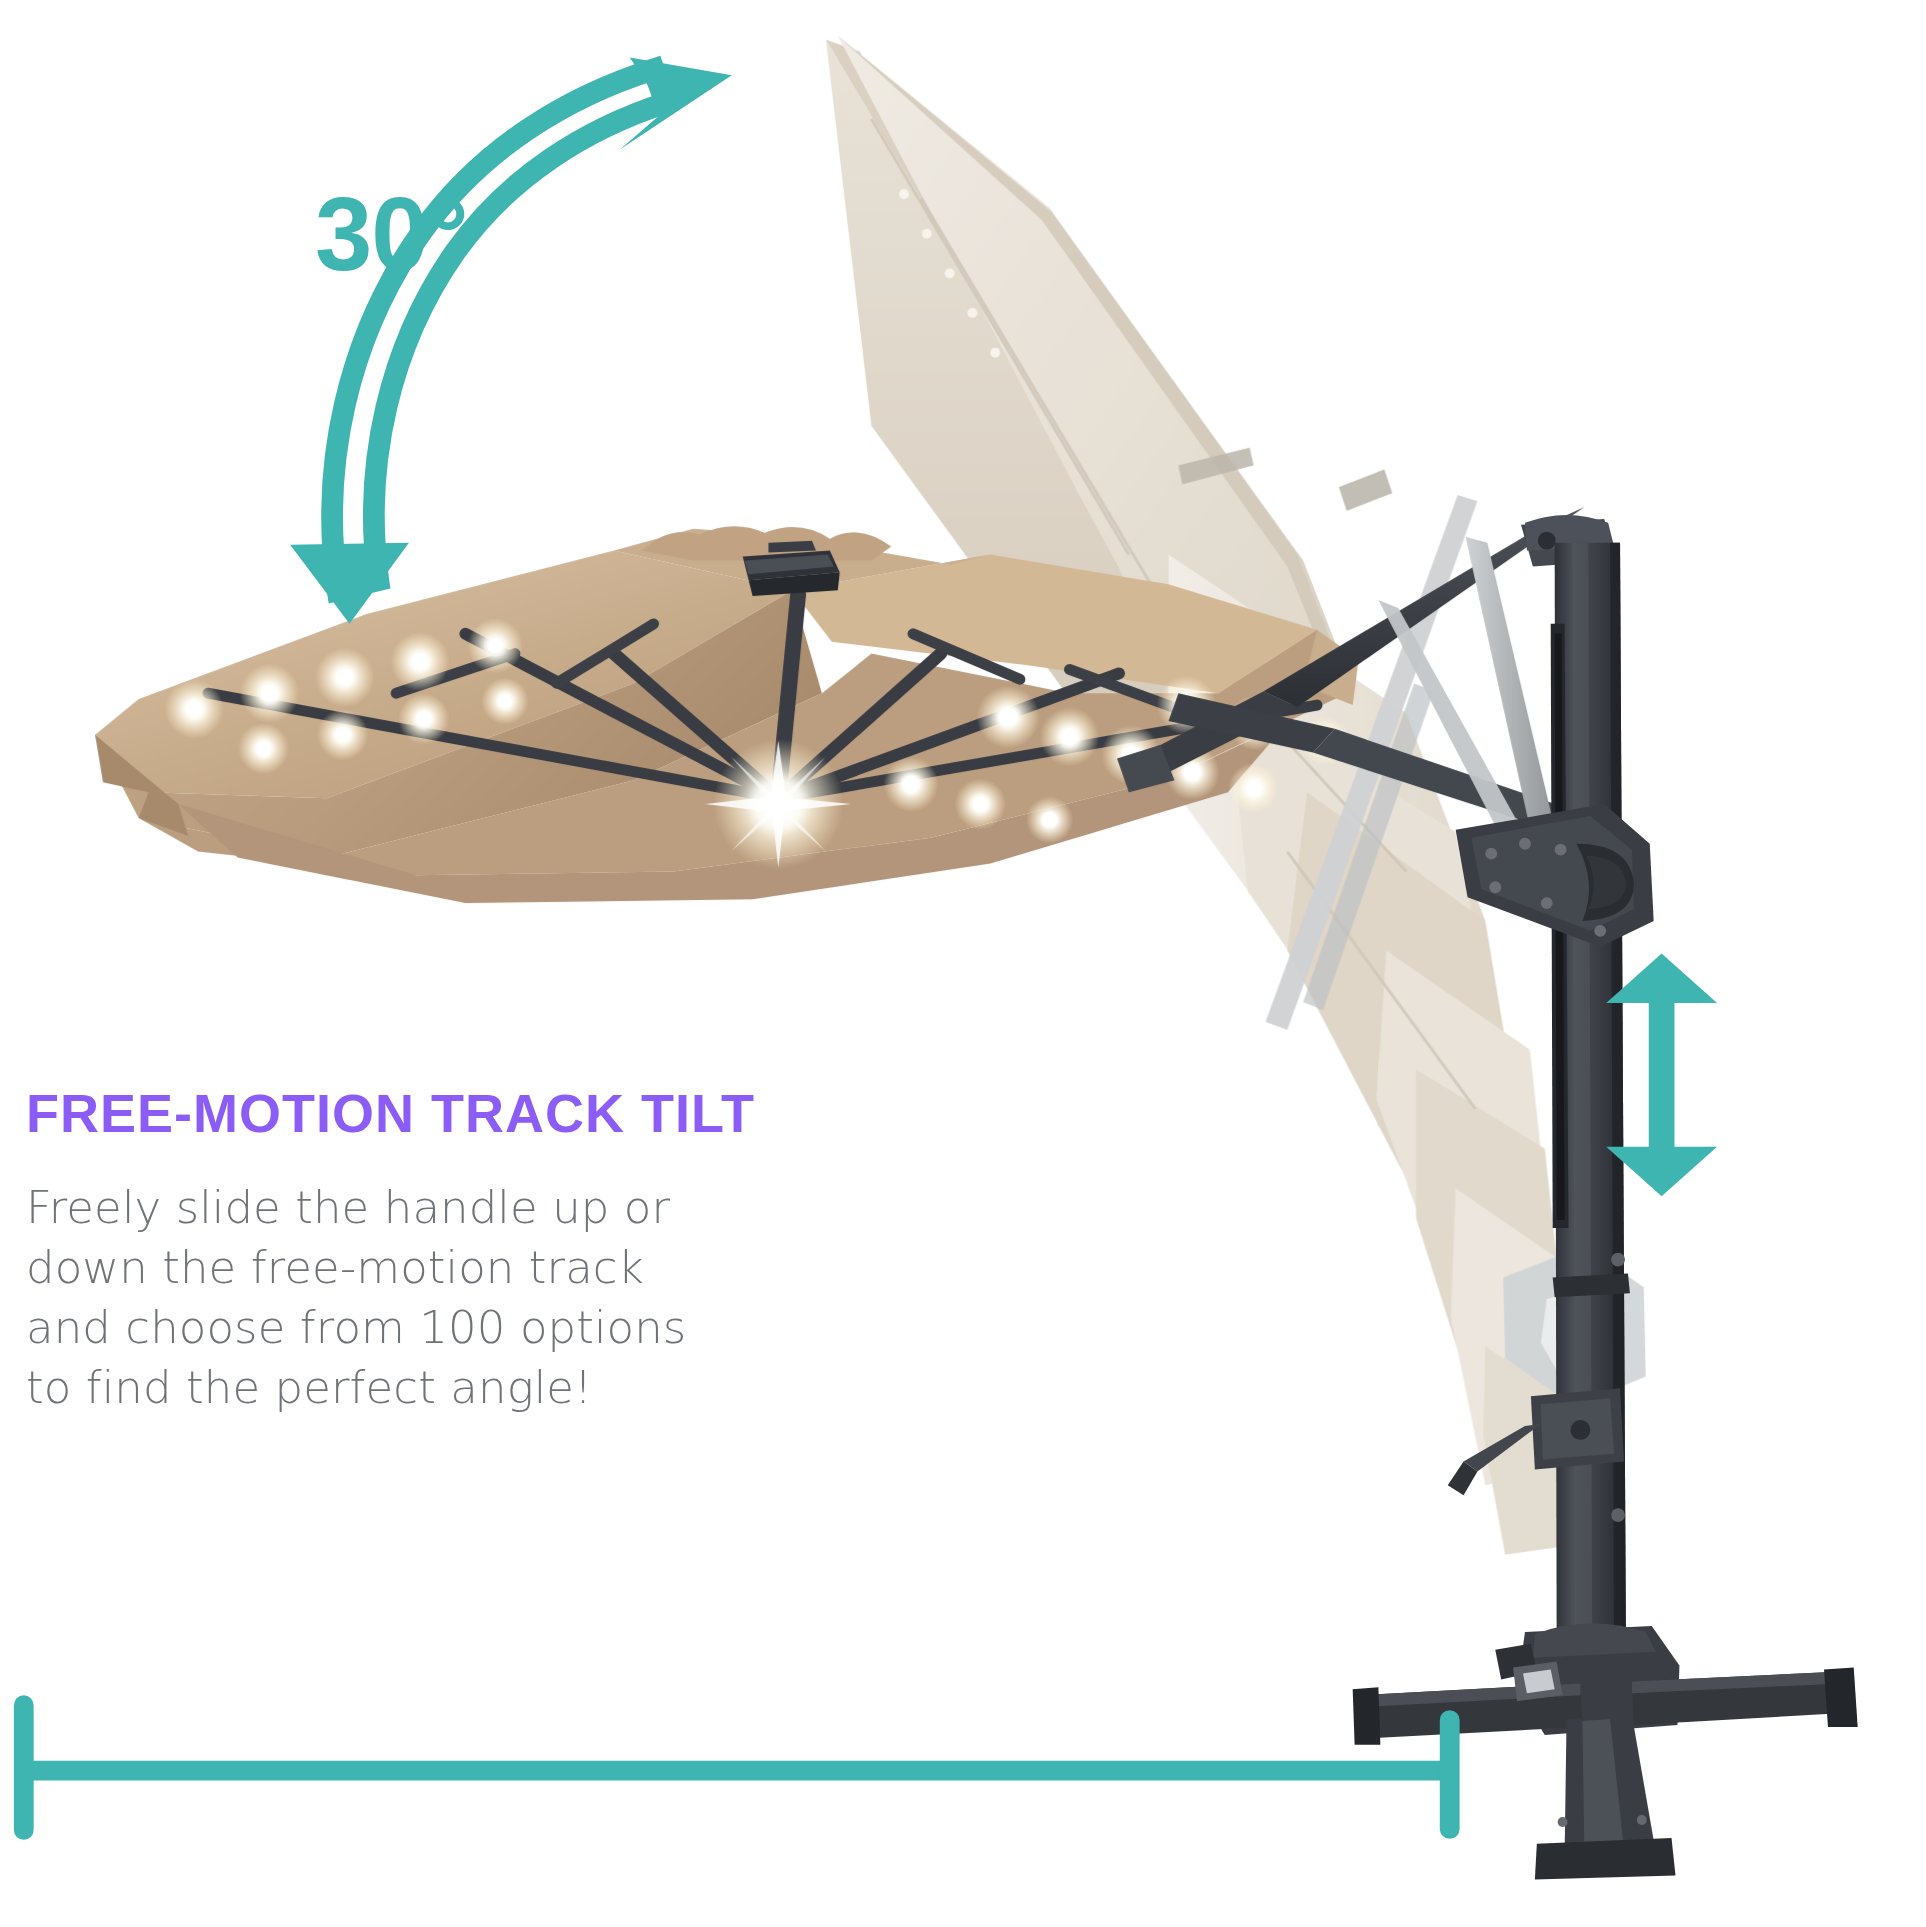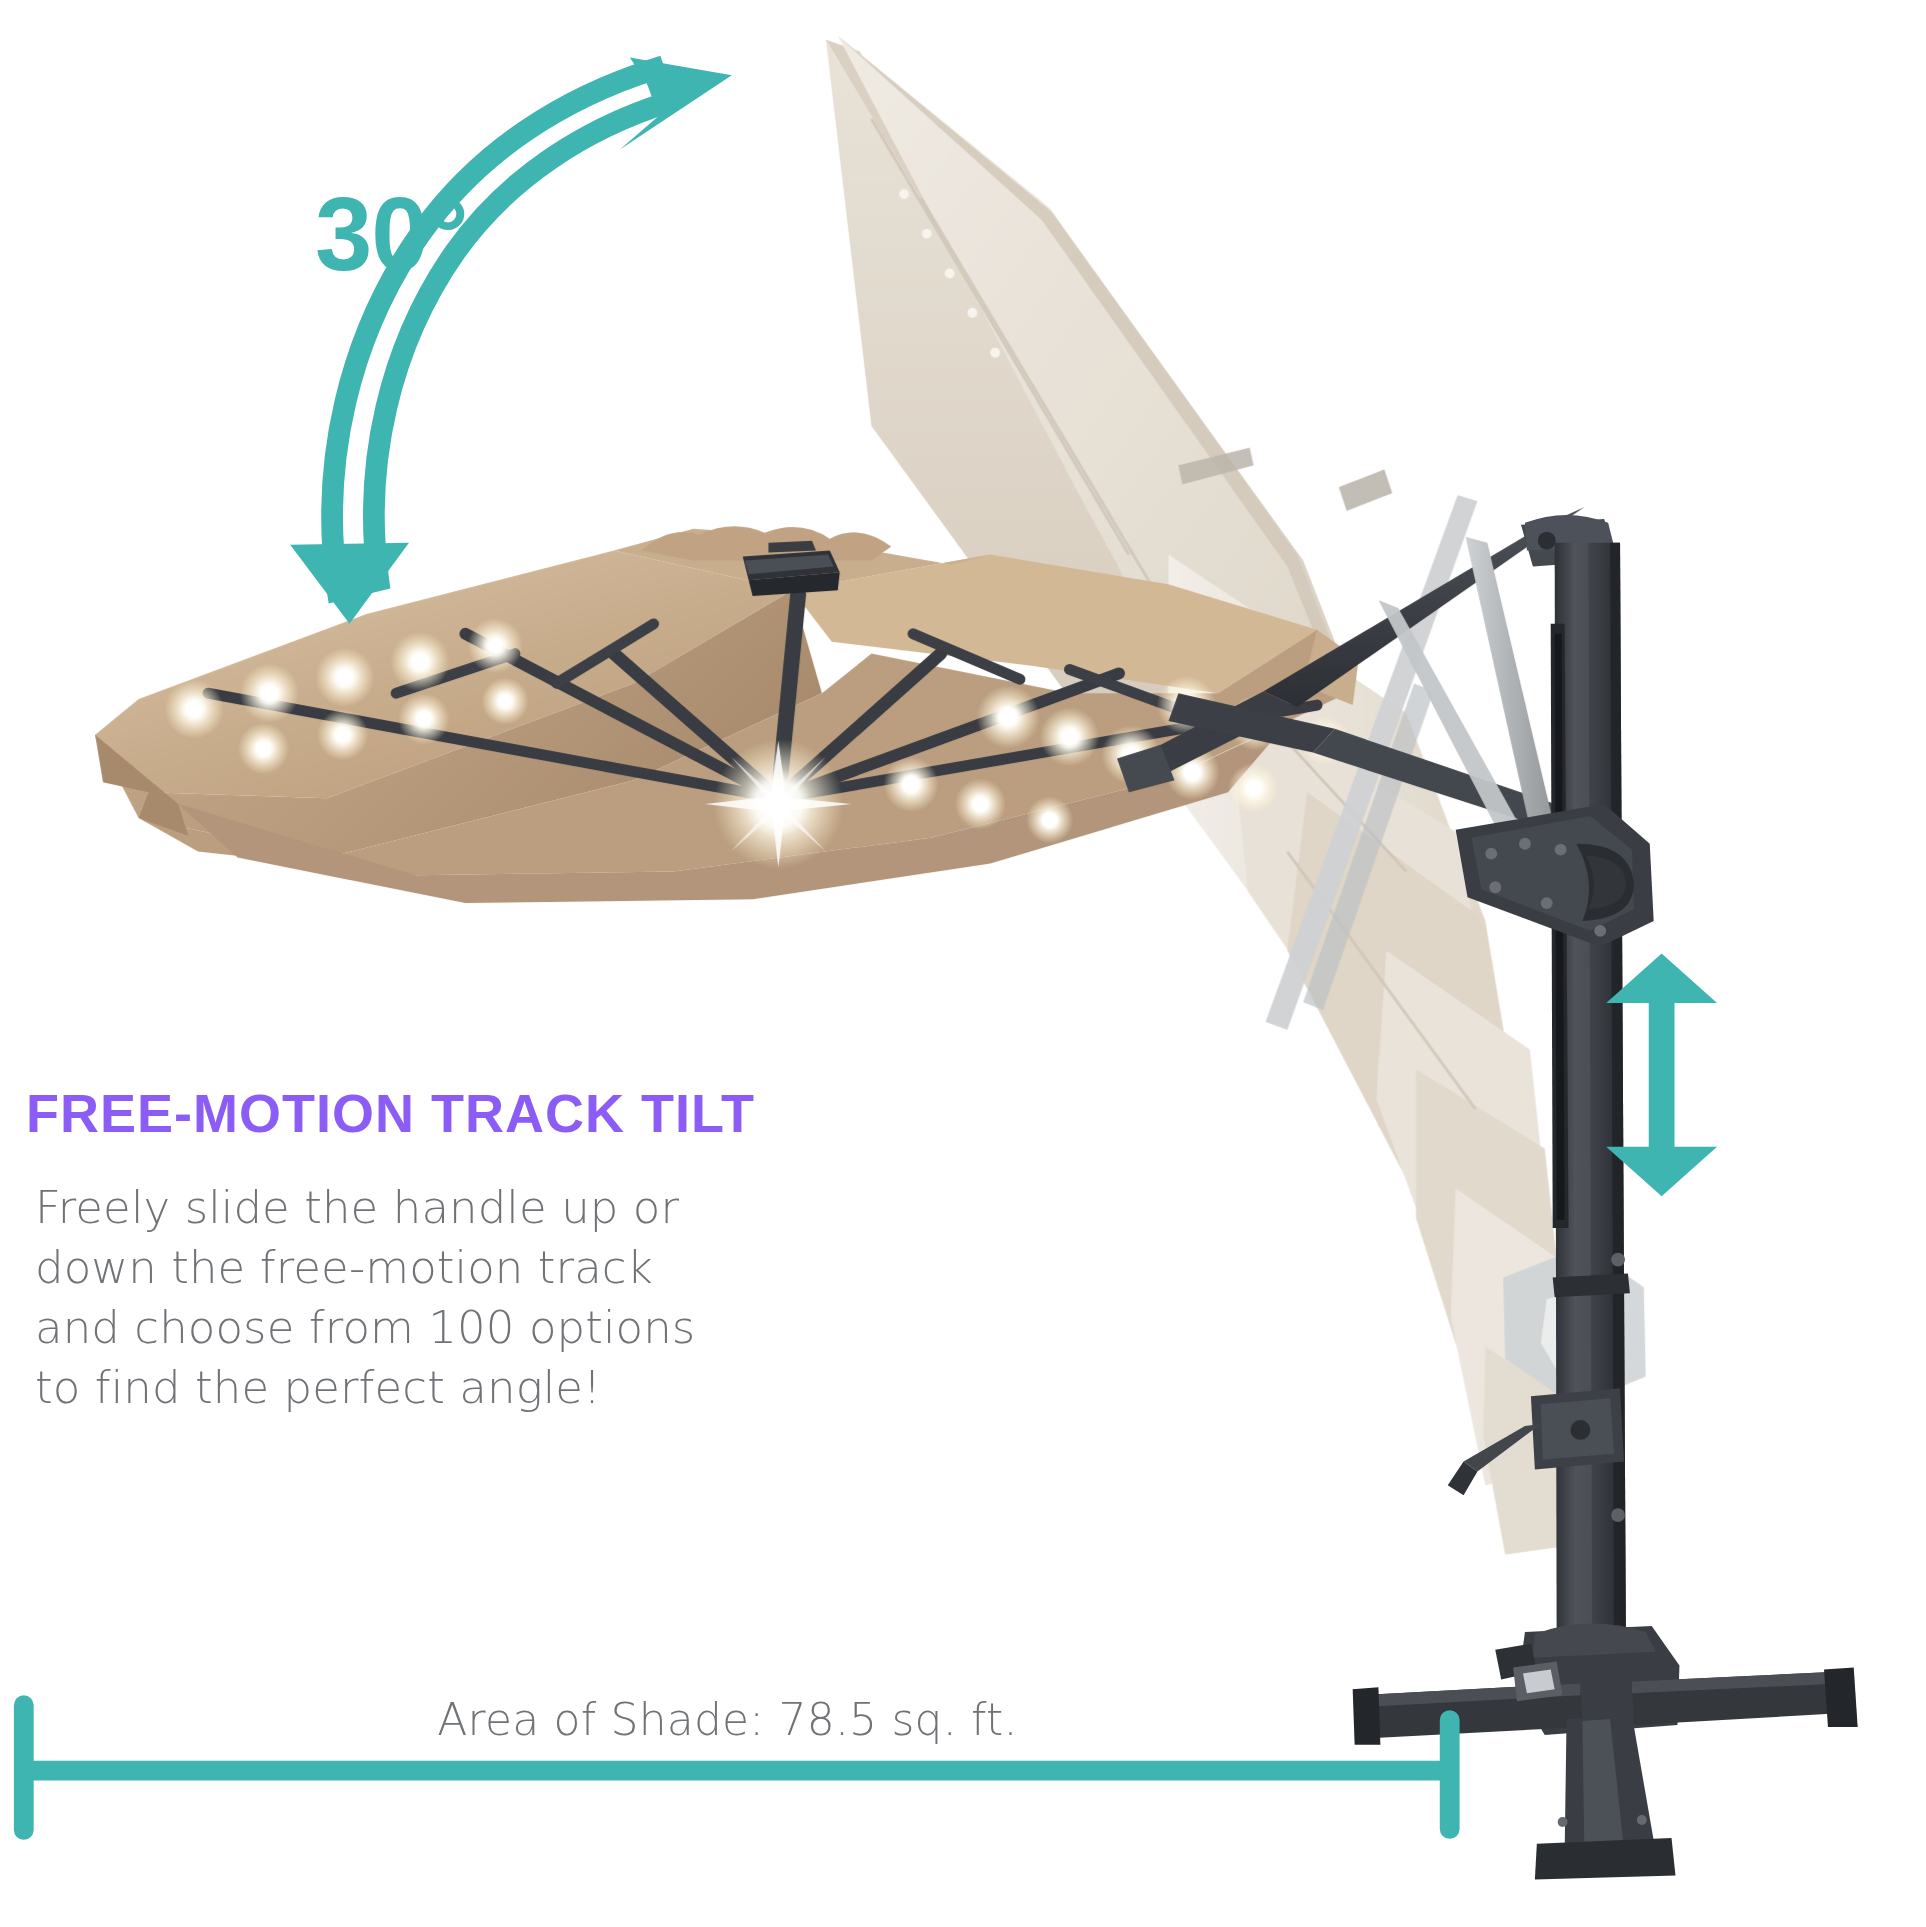--- a/index.html
+++ b/index.html
@@ -23,21 +23,20 @@
     font-size:54px;font-weight:700;letter-spacing:1px;
     color:#8b5cf6;line-height:1.05;white-space:nowrap;
     font-family:"Liberation Sans","DejaVu Sans",sans-serif;
   }
   .bodycopy{
     position:absolute;left:26px;top:1178px;width:812px;
     font-size:45px;font-weight:300;color:#6f7276;
     line-height:1.33;letter-spacing:0.1px;
     font-family:"DejaVu Sans",sans-serif;
     white-space:pre-line;
-    margin-left:9px;
   }
   .shade-caption{
     position:absolute;left:0px;top:1694px;width:1455px;
     text-align:center;
     font-size:44px;font-weight:300;color:#6f7276;
     letter-spacing:0.2px;
     font-family:"DejaVu Sans",sans-serif;
   }
 </style>
 </head>
@@ -382,16 +381,15 @@
 
   <div class="angle-label">30°</div>
 
   <div class="headline">FREE-MOTION TRACK TILT</div>
 
   <div class="bodycopy">Freely slide the handle up or
 down the free-motion track
 and choose from 100 options
 to find the perfect angle!</div>
 
-  <div class="shade-caption">Area of Shade: 78.5 sq. ft.</div>
 
 </div>
 
 
 </body></html>

